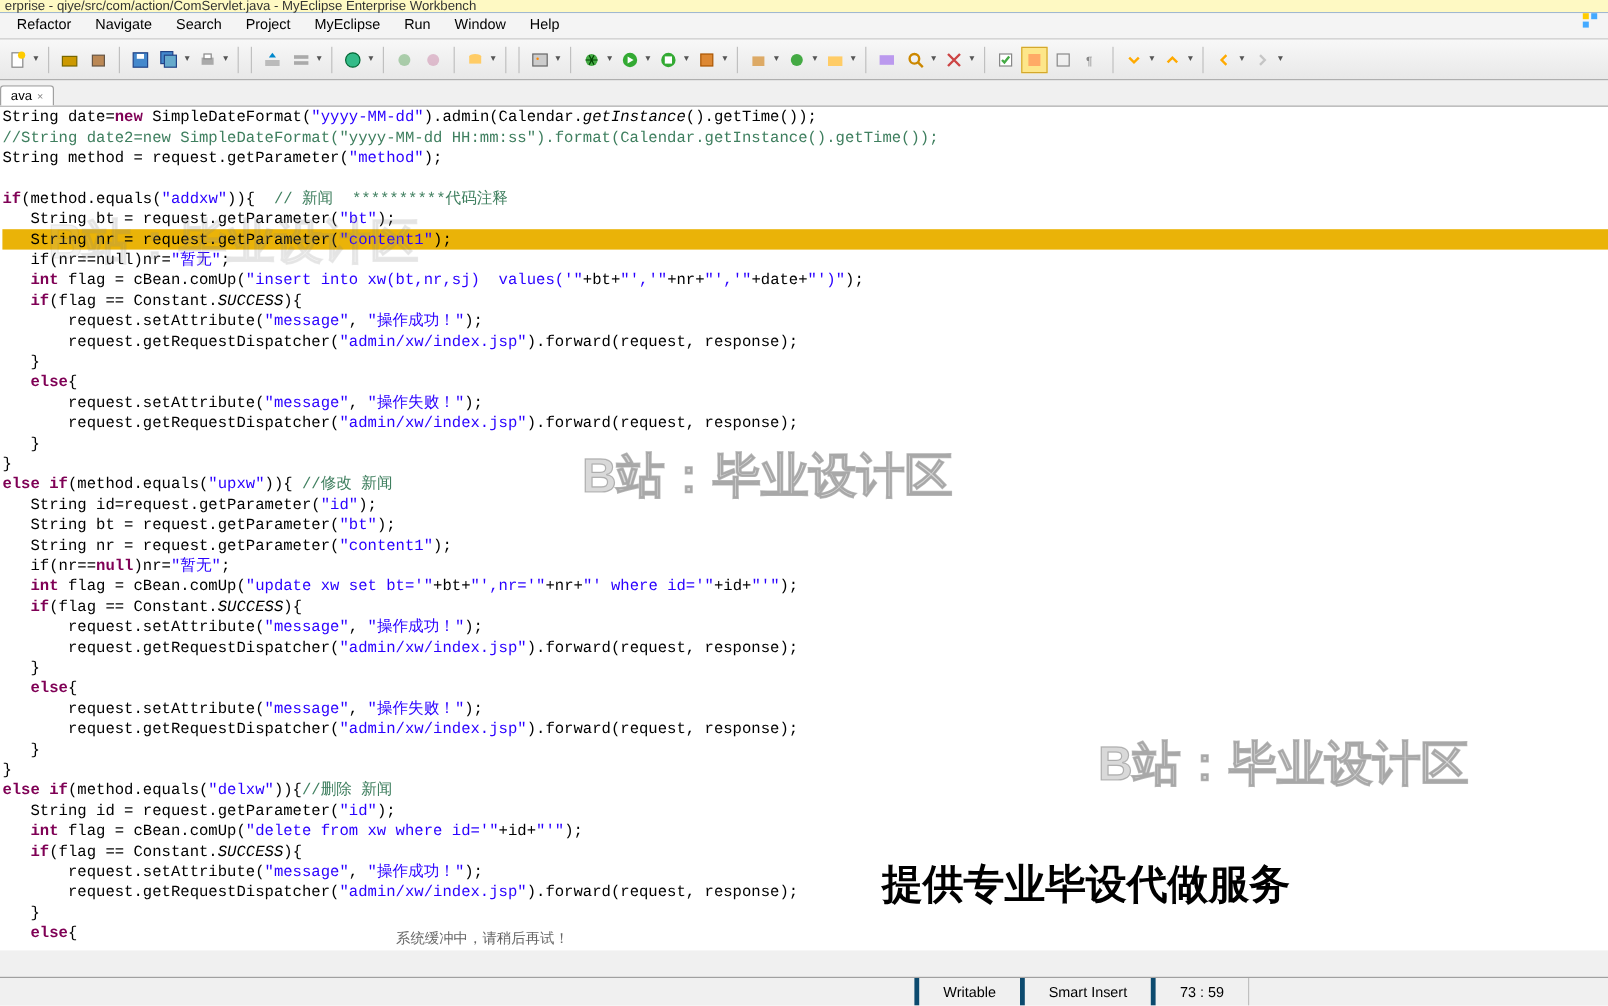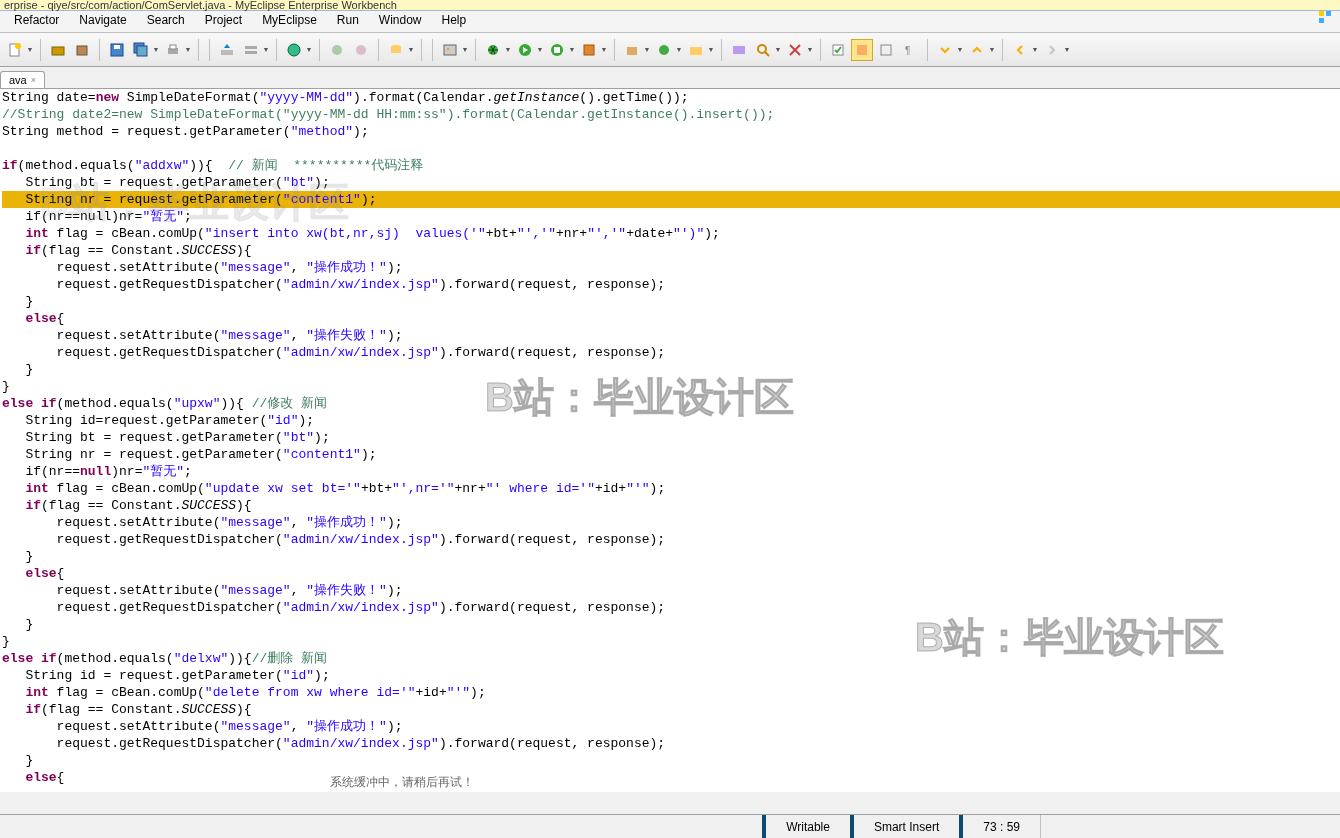--- a/index.html
+++ b/index.html
@@ -407,22 +407,22 @@
 </div>
 
 <div class="tab-bar">
   <div class="tab">
     <span>ava</span>
     <span class="tab-close">×</span>
   </div>
 </div>
 
 <div class="editor">
-<pre><span>String date=</span><span class="kw">new</span><span> SimpleDateFormat(</span><span class="str">"yyyy-MM-dd"</span><span>).format(Calendar.</span><span class="typ">getInstance</span><span>().getTime());</span>
-<span class="com">//String date2=new SimpleDateFormat("yyyy-MM-dd HH:mm:ss").format(Calendar.getInstance().insert());</span>
+<pre><span>String date=</span><span class="kw">new</span><span> SimpleDateFormat(</span><span class="str">"yyyy-MM-dd"</span><span>).admin(Calendar.</span><span class="typ">getInstance</span><span>().getTime());</span>
+<span class="com">//String date2=new SimpleDateFormat("yyyy-MM-dd HH:mm:ss").format(Calendar.getInstance().getTime());</span>
 <span>String method = request.getParameter(</span><span class="str">"method"</span><span>);</span>
 
 <span class="kw">if</span><span>(method.equals(</span><span class="str">"addxw"</span><span>)){  </span><span class="com">// 新闻  **********代码注释</span>
 <span>   String bt = request.getParameter(</span><span class="str">"bt"</span><span>);</span>
 <span class="line-hl"><span>   String nr = request.getParameter(</span><span class="str">"content1"</span><span>);</span></span>
 <span>   if(nr==null)nr=</span><span class="str">"暂无"</span><span>;</span>
 <span class="kw">   int</span><span> flag = cBean.comUp(</span><span class="str">"insert into xw(bt,nr,sj)  values('"</span><span>+bt+</span><span class="str">"','"</span><span>+nr+</span><span class="str">"','"</span><span>+date+</span><span class="str">"')"</span><span>);</span>
 <span class="kw">   if</span><span>(flag == Constant.</span><span class="typ">SUCCESS</span><span>){</span>
 <span>       request.setAttribute(</span><span class="str">"message"</span><span>, </span><span class="str">"操作成功！"</span><span>);</span>
 <span>       request.getRequestDispatcher(</span><span class="str">"admin/xw/index.jsp"</span><span>).forward(request, response);</span>
@@ -451,20 +451,21 @@
 <span>   String id = request.getParameter(</span><span class="str">"id"</span><span>);</span>
 <span class="kw">   int</span><span> flag = cBean.comUp(</span><span class="str">"delete from xw where id='"</span><span>+id+</span><span class="str">"'"</span><span>);</span>
 <span class="kw">   if</span><span>(flag == Constant.</span><span class="typ">SUCCESS</span><span>){</span>
 <span>       request.setAttribute(</span><span class="str">"message"</span><span>, </span><span class="str">"操作成功！"</span><span>);</span>
 <span>       request.getRequestDispatcher(</span><span class="str">"admin/xw/index.jsp"</span><span>).forward(request, response);</span>
 <span>   }</span>
 <span class="kw">   else</span><span>{</span></pre>
 <div class="watermark wm1">B站：毕业设计区</div>
 <div class="watermark wm2">B站：毕业设计区</div>
 <div class="watermark wm3">B站：毕业设计区</div>
+<div class="promo">提供专业毕设代做服务</div>
 <div class="scroll-msg">系统缓冲中，请稍后再试！</div>
 </div>
 
 <div class="status-bar">
   <div class="status-spacer"></div>
   <div class="status-seg">Writable</div>
   <div class="status-seg">Smart Insert</div>
   <div class="status-seg">73 : 59</div>
   <div style="width:300px;border-left:1px solid #c0c0c0;height:100%"></div>
 </div>

